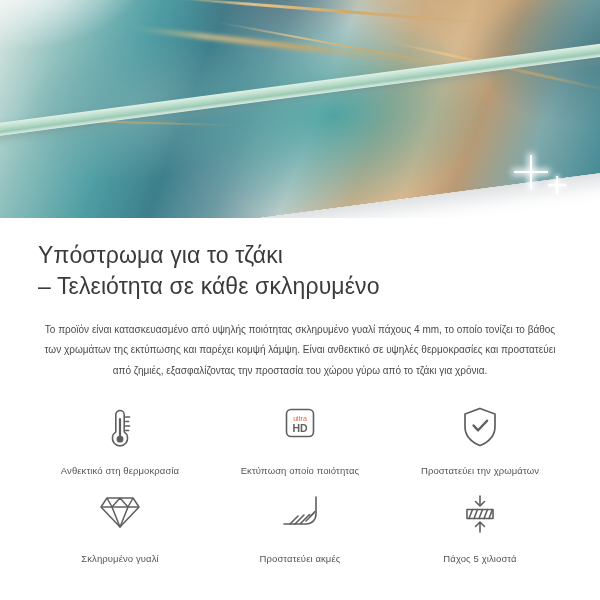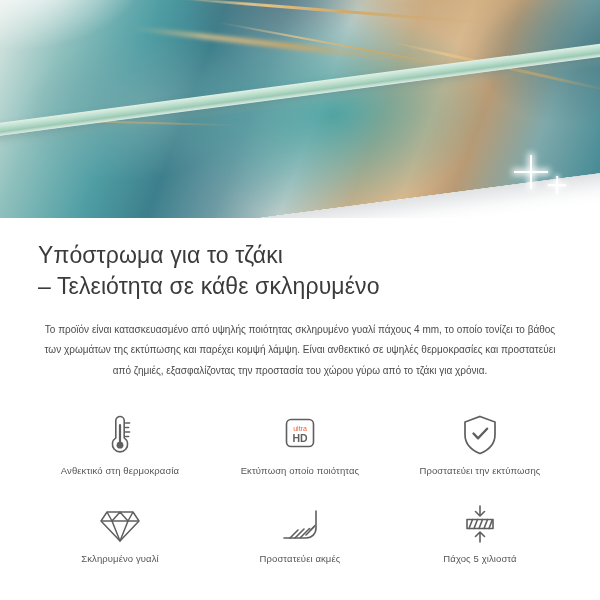--- a/index.html
+++ b/index.html
@@ -158,21 +158,21 @@
     grid-row-gap: 6px;
   }
   .feature {
     display: flex;
     flex-direction: column;
     align-items: center;
     padding: 6px 4px 4px 4px;
   }
   .feature .ico {
     width: 52px; height: 52px;
-    display: flex; align-items: flex-end; justify-content: center;
+    display: flex; align-items: flex-start; justify-content: center;
     color: #6d28d9;
   }
   .feature .cap {
     margin-top: 8px;
     font-size: 9.5px;
     color: #555555;
     text-align: left;
     line-height: 1.3;
     letter-spacing: .1px;
   }
@@ -236,21 +236,21 @@
         <span class="cap">Εκτύπωση οποίο ποιότητας</span>
       </div>
 
       <div class="feature">
         <span class="ico">
           <svg width="38" height="44" viewBox="0 0 38 44">
             <path d="M19 3.5 34 9v12.5c0 9.4-6.4 15.6-15 19-8.6-3.4-15-9.6-15-19V9z" fill="none" stroke="#5f5f5f" stroke-width="1.7"></path>
             <path d="M12.5 20.5l4.6 4.8 9-9.6" fill="none" stroke="#5f5f5f" stroke-width="2.4" stroke-linecap="round" stroke-linejoin="round"></path>
           </svg>
         </span>
-        <span class="cap">Προστατεύει την εκτύπωσης</span>
+        <span class="cap">Προστατεύει την χρωμάτων</span>
       </div>
 
       <div class="feature">
         <span class="ico">
           <svg width="42" height="38" viewBox="0 0 42 38" fill="none" stroke="#5f5f5f" stroke-width="1.5" stroke-linejoin="round">
             <path d="M8 5h26l6 9-19 20L2 14z"></path>
             <path d="M2 14h38"></path>
             <path d="M8 5l5 9 8-9 8 9 5-9"></path>
             <path d="M13 14l8 20 8-20"></path>
           </svg>

